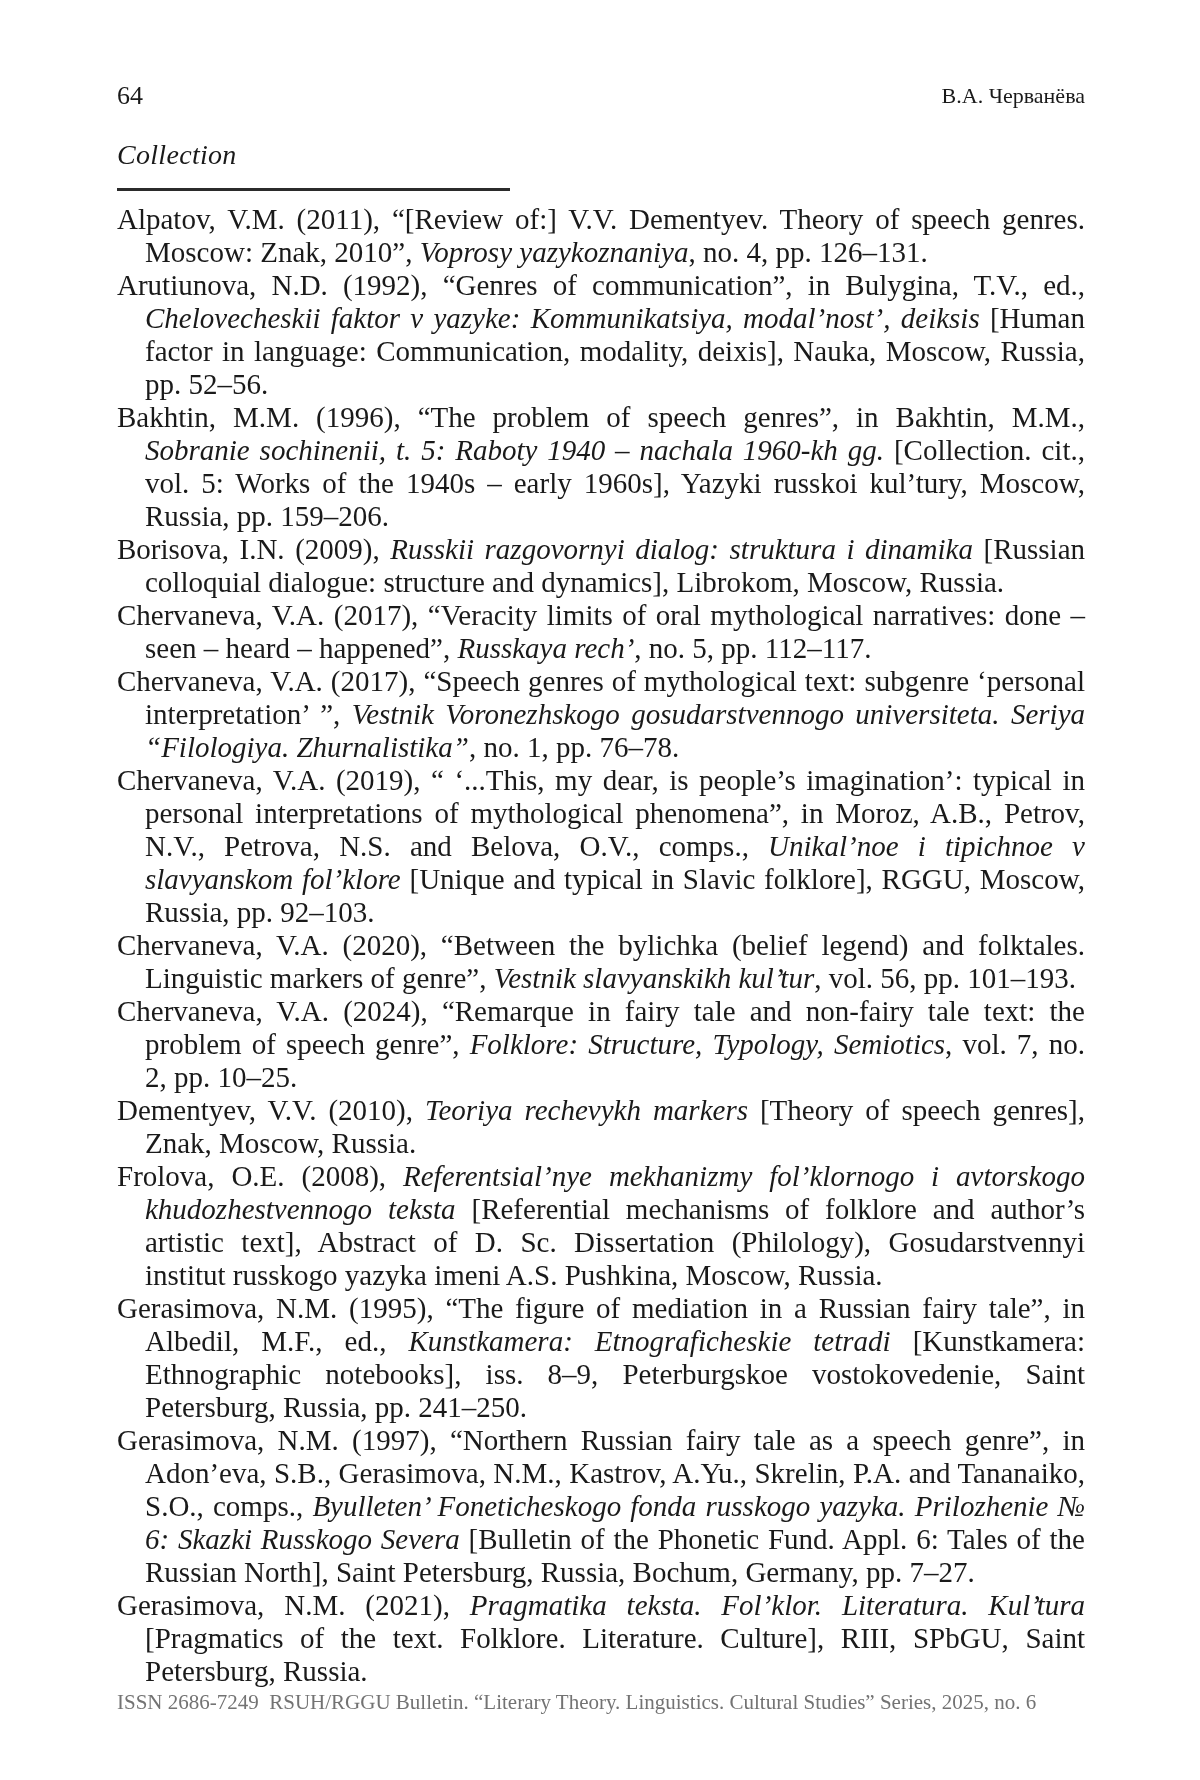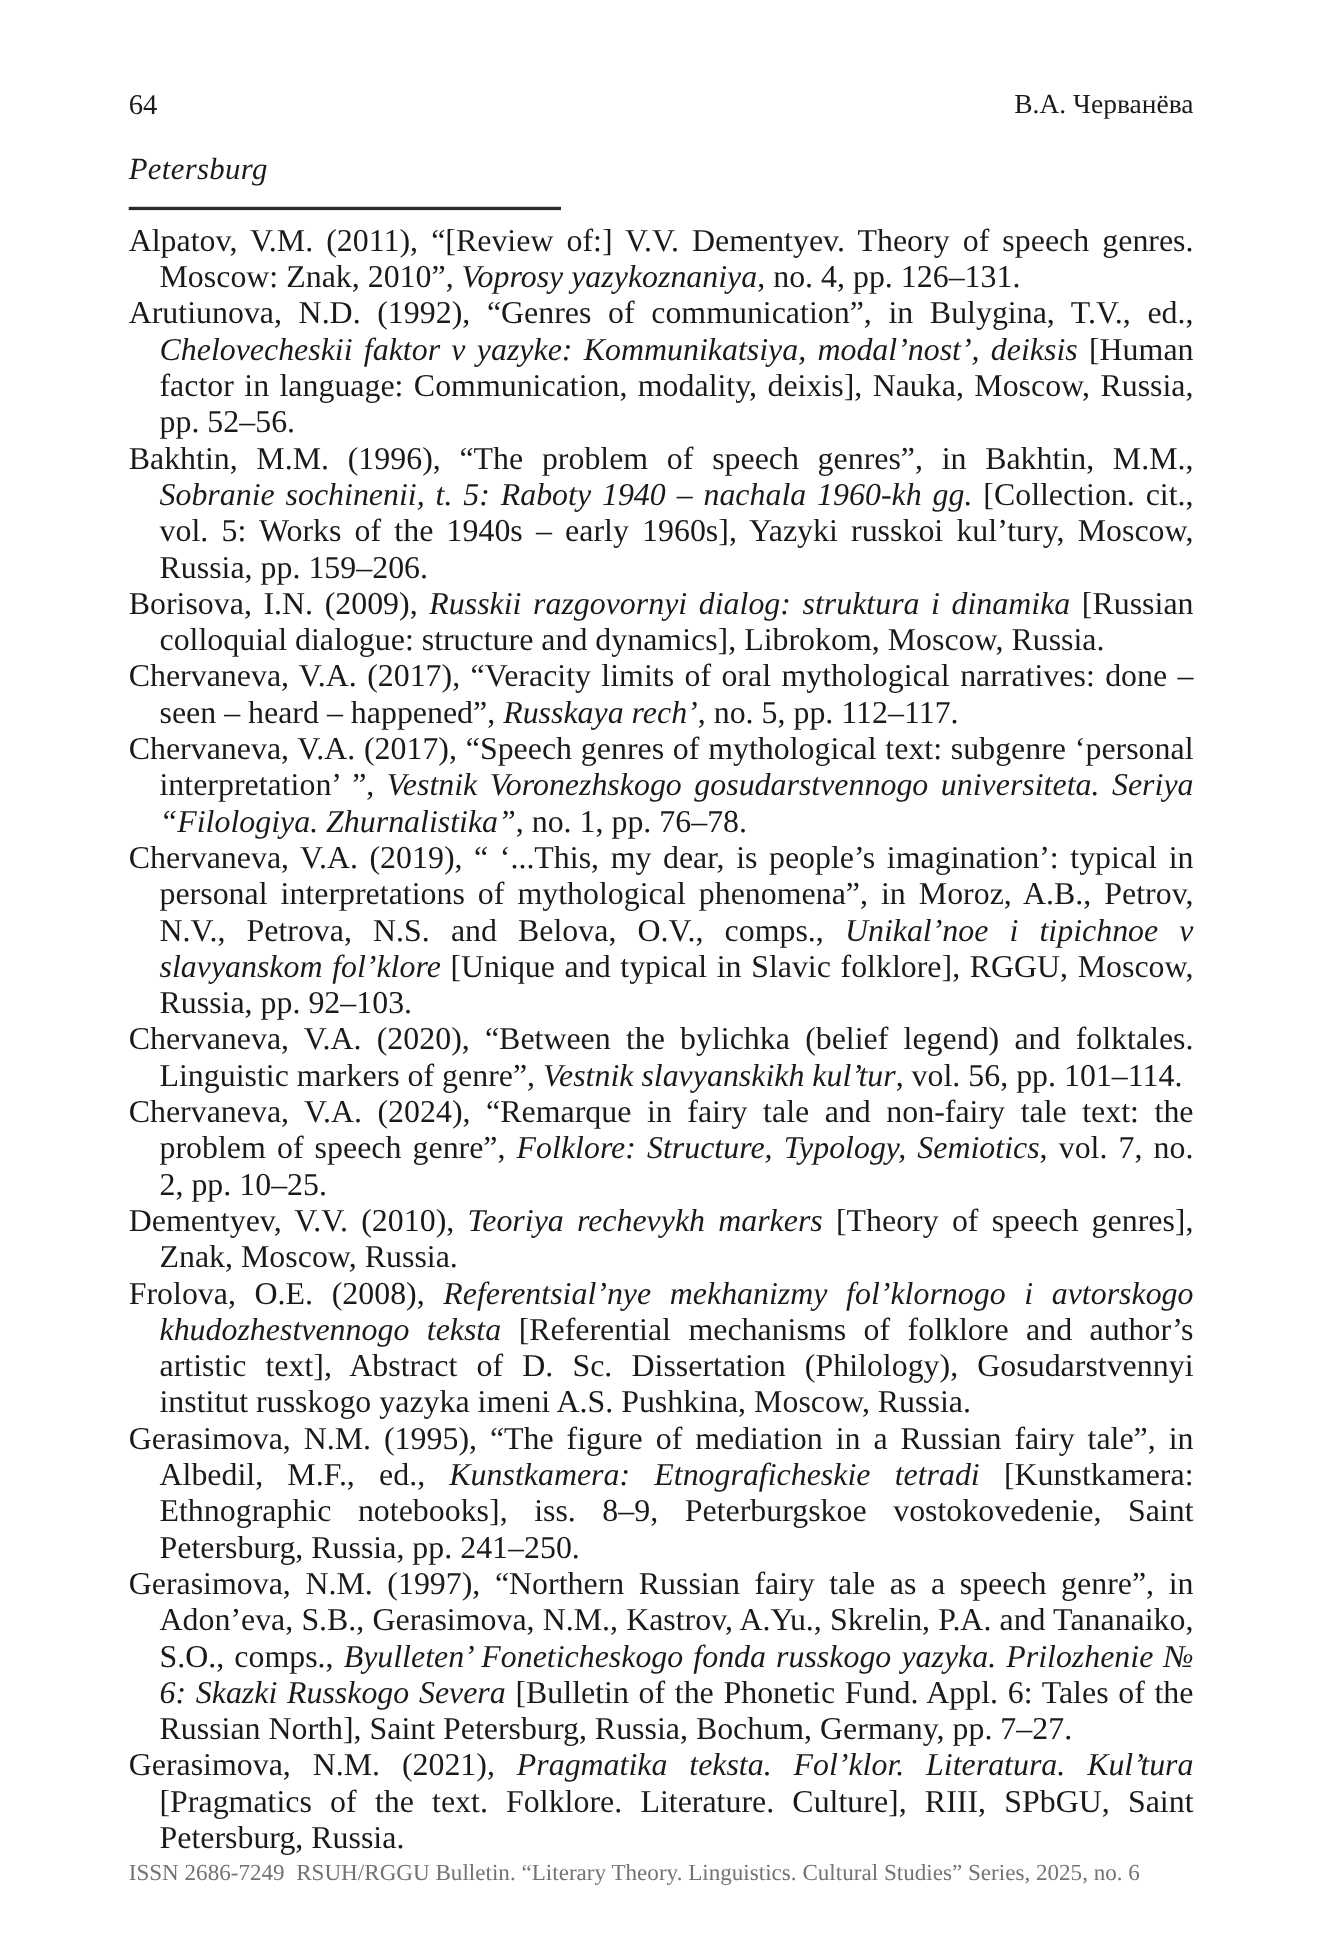--- a/index.html
+++ b/index.html
@@ -21,21 +21,21 @@
   .hdr {
     display: flex;
     justify-content: space-between;
     align-items: flex-end;
     line-height: 28px;
   }
   .pagenum {
     font-size: 26px;
   }
   .author {
-    font-size: 25px;
+    font-size: 22px;
   }
   .refs-title {
     margin: 29px 0 0 0;
     font-size: 28px;
     font-weight: normal;
     font-style: italic;
     line-height: 32px;
     letter-spacing: 0.3px;
   }
   .rule {
@@ -73,32 +73,32 @@
 </head>
 <body>
 
 <div class="page">
 
   <div class="hdr">
     <span class="pagenum">64</span>
     <span class="author">В.А. Черванёва</span>
   </div>
 
-  <h2 class="refs-title">Petersburg</h2>
+  <h2 class="refs-title">Collection</h2>
   <div class="rule"></div>
 
   <div class="reflist" id="reflist">
       <p class="ref"><span>Alpatov, V.M. (2011), “[Review of:] V.V. Dementyev. Theory of speech genres. Moscow: Znak, 2010”, </span><span class="it">Voprosy yazykoznaniya</span><span>, no. 4, pp. 126–131.</span></p>
       <p class="ref"><span>Arutiunova, N.D. (1992), “Genres of communication”, in Bulygina, T.V., ed., </span><span class="it">Chelovecheskii faktor v yazyke: Kommunikatsiya, modal’nost’, deiksis</span><span> [Human factor in language: Communication, modality, deixis], Nauka, Moscow, Russia, pp. 52–56.</span></p>
       <p class="ref"><span>Bakhtin, M.M. (1996), “The problem of speech genres”, in Bakhtin, M.M., </span><span class="it">Sobranie sochinenii, t. 5: Raboty 1940 – nachala 1960-kh gg.</span><span> [Collection. cit., vol. 5: Works of the 1940s – early 1960s], Yazyki russkoi kul’tury, Moscow, Russia, pp. 159–206.</span></p>
       <p class="ref"><span>Borisova, I.N. (2009), </span><span class="it">Russkii razgovornyi dialog: struktura i dinamika</span><span> [Russian colloquial dialogue: structure and dynamics], Librokom, Moscow, Russia.</span></p>
       <p class="ref"><span>Chervaneva, V.A. (2017), “Veracity limits of oral mythological narratives: done – seen – heard – happened”, </span><span class="it">Russkaya rech’</span><span>, no. 5, pp. 112–117.</span></p>
       <p class="ref"><span>Chervaneva, V.A. (2017), “Speech genres of mythological text: subgenre ‘personal interpretation’ ”, </span><span class="it">Vestnik Voronezhskogo gosudarstvennogo universiteta. Seriya “Filologiya. Zhurnalistika”</span><span>, no. 1, pp. 76–78.</span></p>
       <p class="ref"><span>Chervaneva, V.A. (2019), “ ‘...This, my dear, is people’s imagination’: typical in personal interpretations of mythological phenomena”, in Moroz, A.B., Petrov, N.V., Petrova, N.S. and Belova, O.V., comps., </span><span class="it">Unikal’noe i tipichnoe v slavyanskom fol’klore</span><span> [Unique and typical in Slavic folklore], RGGU, Moscow, Russia, pp. 92–103.</span></p>
-      <p class="ref"><span>Chervaneva, V.A. (2020), “Between the bylichka (belief legend) and folktales. Linguistic markers of genre”, </span><span class="it">Vestnik slavyanskikh kul’tur</span><span>, vol. 56, pp. 101–114.</span></p>
+      <p class="ref"><span>Chervaneva, V.A. (2020), “Between the bylichka (belief legend) and folktales. Linguistic markers of genre”, </span><span class="it">Vestnik slavyanskikh kul’tur</span><span>, vol. 56, pp. 101–193.</span></p>
       <p class="ref"><span>Chervaneva, V.A. (2024), “Remarque in fairy tale and non-fairy tale text: the problem of speech genre”, </span><span class="it">Folklore: Structure, Typology, Semiotics</span><span>, vol. 7, no. 2, pp. 10–25.</span></p>
       <p class="ref"><span>Dementyev, V.V. (2010), </span><span class="it">Teoriya rechevykh markers</span><span> [Theory of speech genres], Znak, Moscow, Russia.</span></p>
       <p class="ref"><span>Frolova, O.E. (2008), </span><span class="it">Referentsial’nye mekhanizmy fol’klornogo i avtorskogo khudozhestvennogo teksta</span><span> [Referential mechanisms of folklore and author’s artistic text], Abstract of D. Sc. Dissertation (Philology), Gosudarstvennyi institut russkogo yazyka imeni A.S. Pushkina, Moscow, Russia.</span></p>
       <p class="ref"><span>Gerasimova, N.M. (1995), “The figure of mediation in a Russian fairy tale”, in Albedil, M.F., ed., </span><span class="it">Kunstkamera: Etnograficheskie tetradi</span><span> [Kunstkamera: Ethnographic notebooks], iss. 8–9, Peterburgskoe vostokovedenie, Saint Petersburg, Russia, pp. 241–250.</span></p>
       <p class="ref"><span>Gerasimova, N.M. (1997), “Northern Russian fairy tale as a speech genre”, in Adon’eva, S.B., Gerasimova, N.M., Kastrov, A.Yu., Skrelin, P.A. and Tananaiko, S.O., comps., </span><span class="it">Byulleten’ Foneticheskogo fonda russkogo yazyka. Prilozhenie № 6: Skazki Russkogo Severa</span><span> [Bulletin of the Phonetic Fund. Appl. 6: Tales of the Russian North], Saint Petersburg, Russia, Bochum, Germany, pp. 7–27.</span></p>
       <p class="ref"><span>Gerasimova, N.M. (2021), </span><span class="it">Pragmatika teksta. Fol’klor. Literatura. Kul’tura</span><span> [Pragmatics of the text. Folklore. Literature. Culture], RIII, SPbGU, Saint Petersburg, Russia.</span></p>
     </div>
 
   <div class="footer">ISSN 2686-7249  RSUH/RGGU Bulletin. “Literary Theory. Linguistics. Cultural Studies” Series, 2025, no. 6</div>
 

